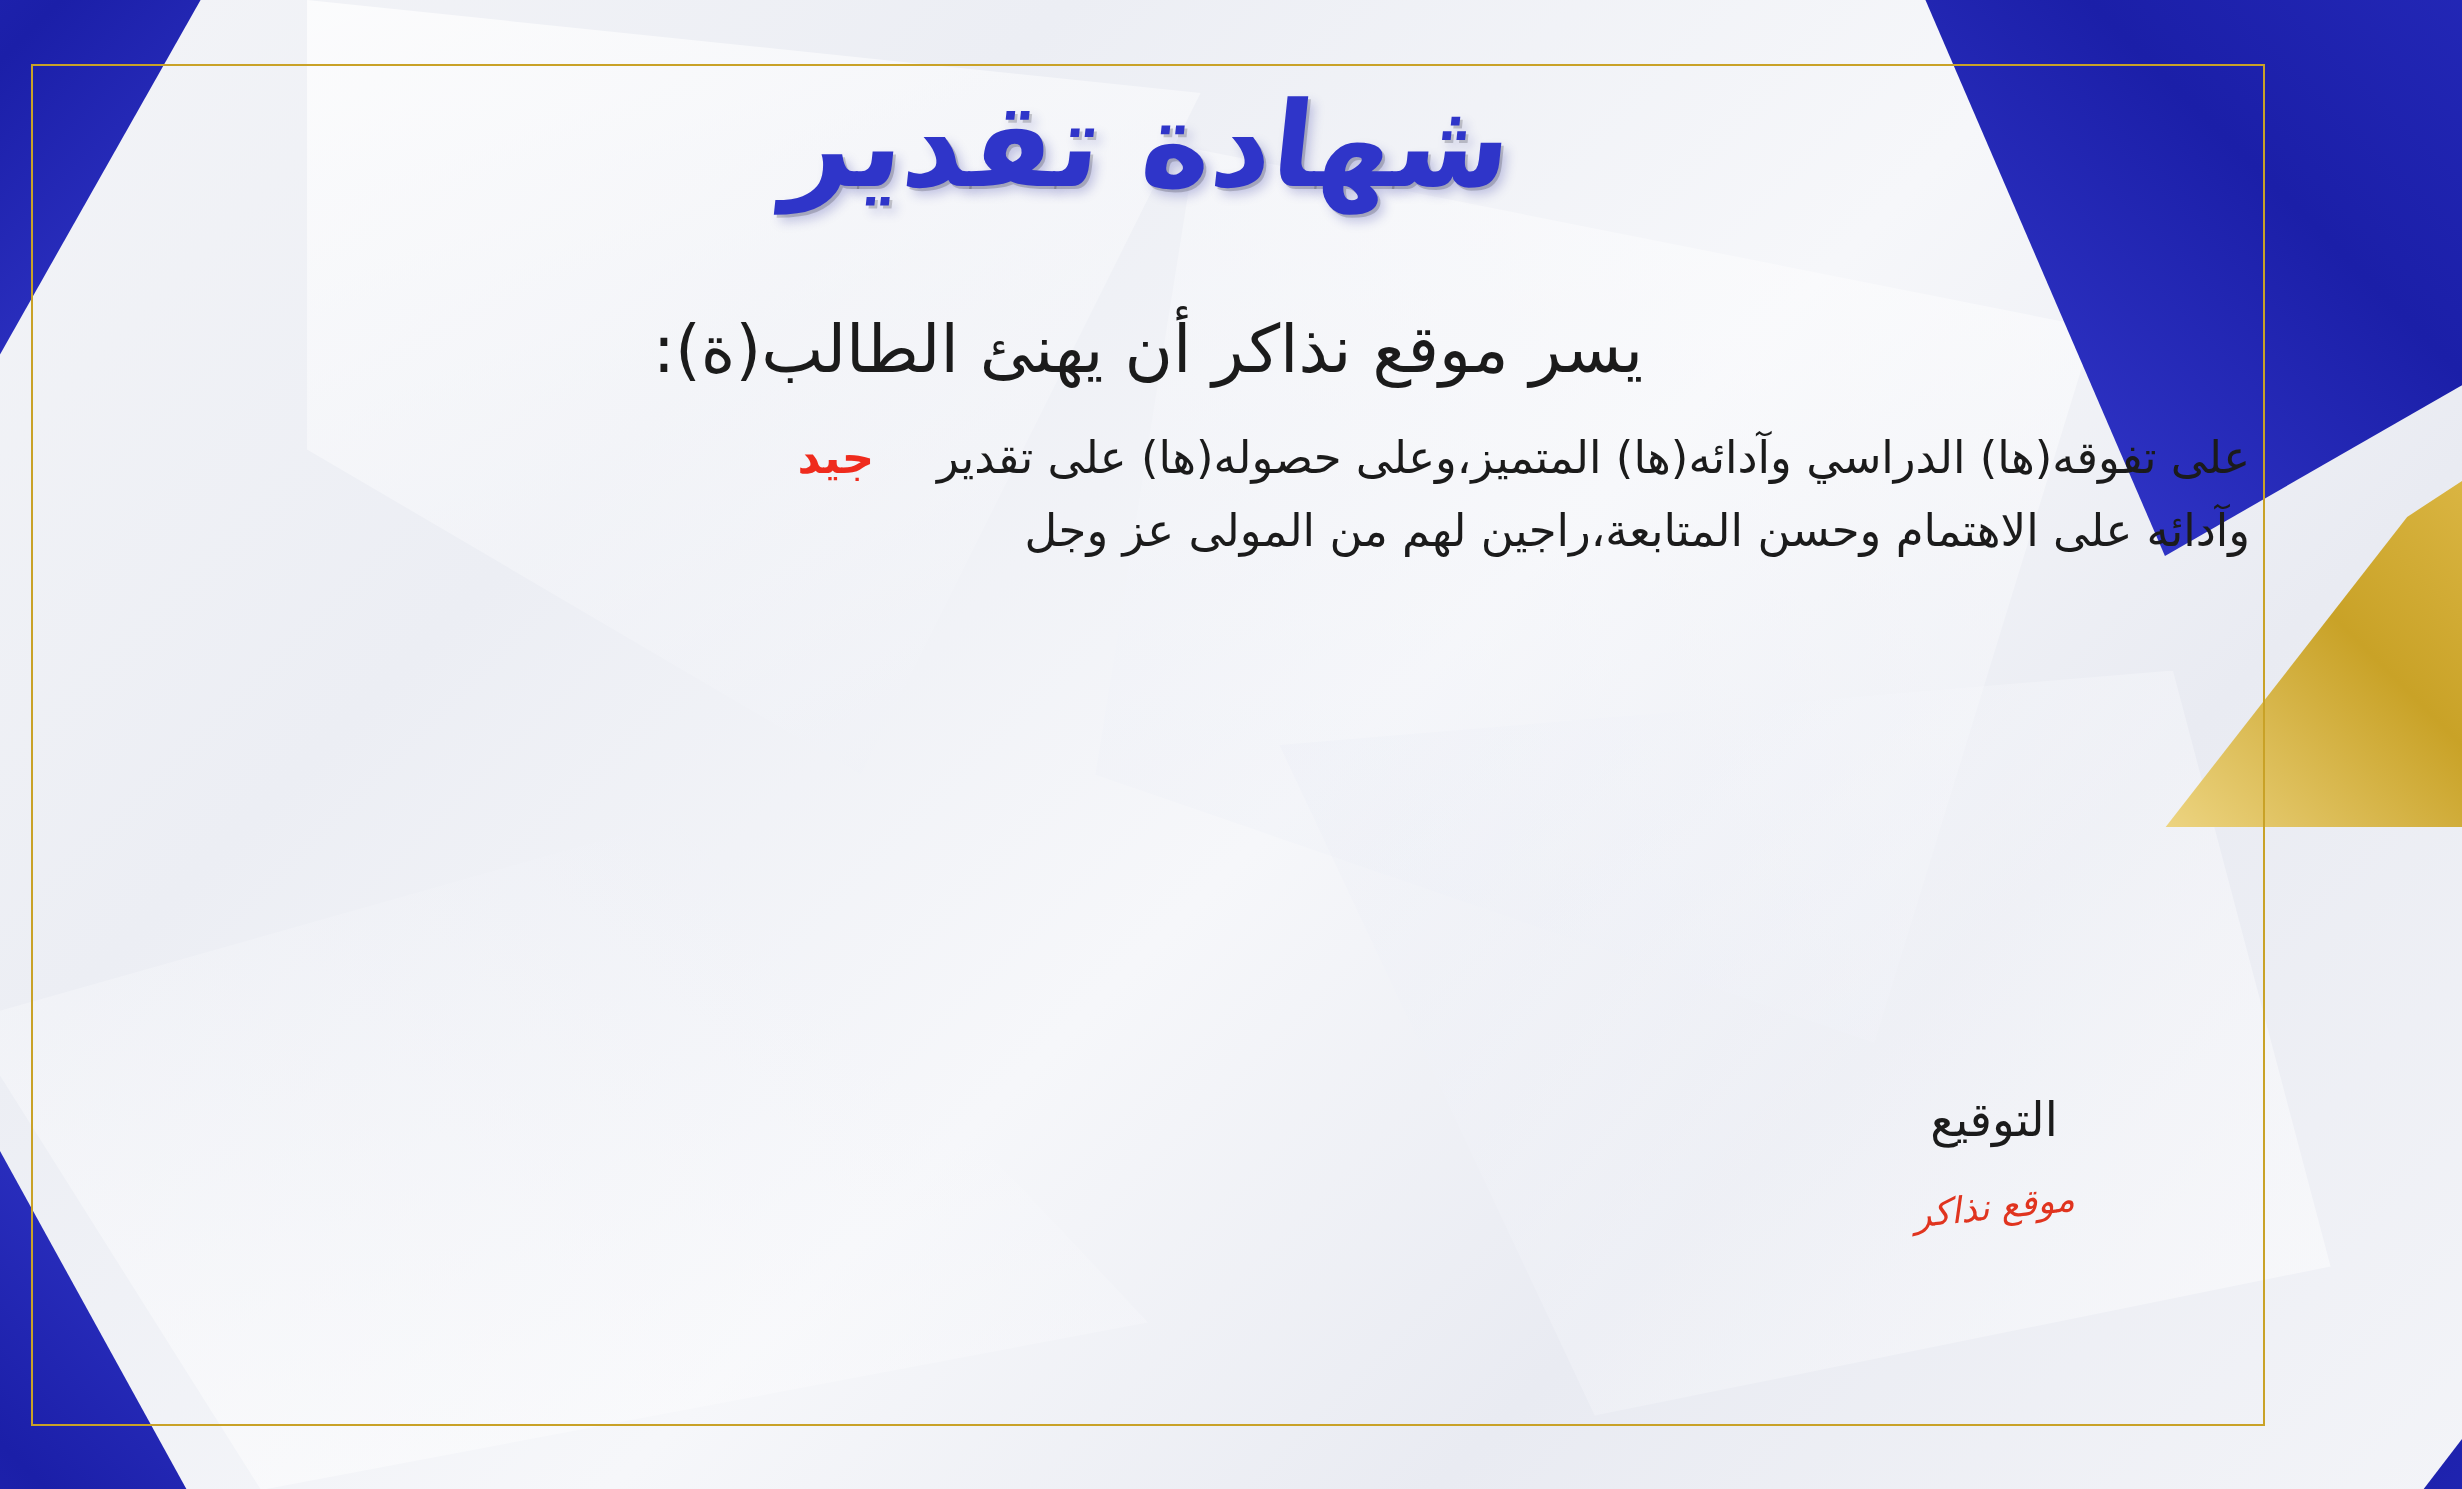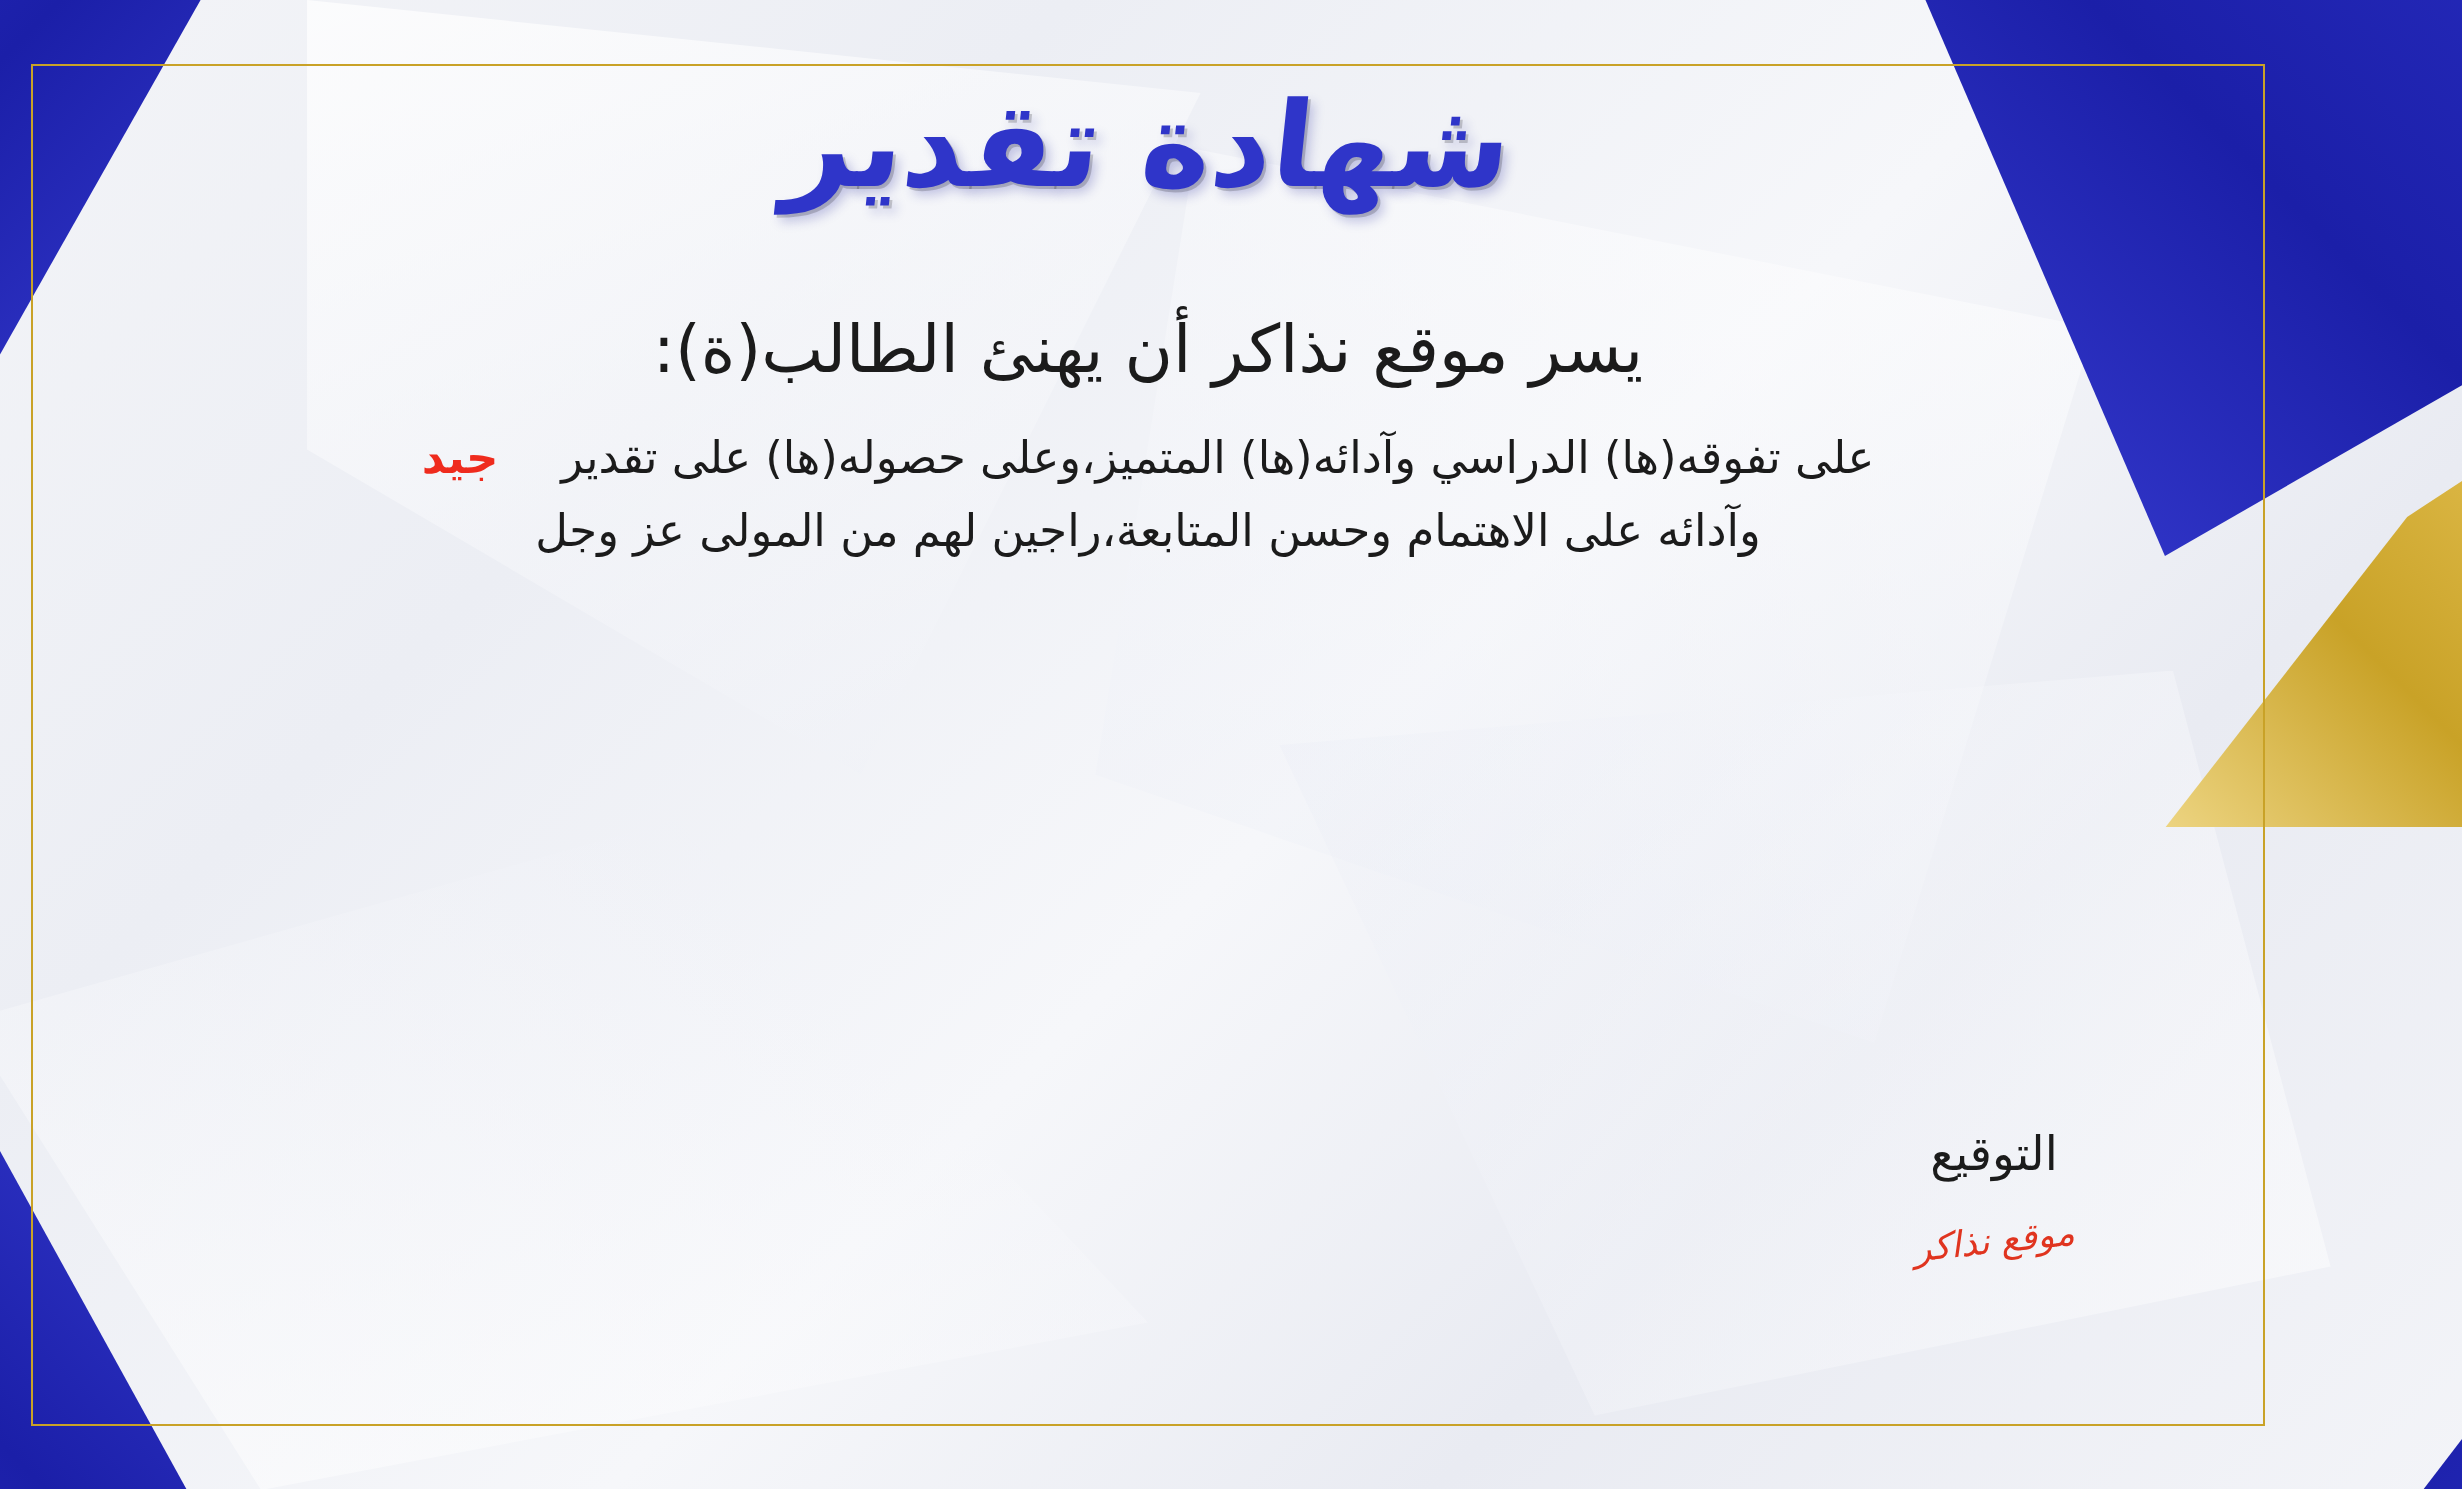--- a/index.html
+++ b/index.html
@@ -128,37 +128,36 @@
   }
 
   .body-block {
     margin-top:34px;
     width:100%;
     font-size:45px;
     line-height:1.62;
     color:#1b1b1b;
     font-weight:500;
   }
-  .body-block p { margin:0; }
+  .body-block p { margin:0;text-align:right; }
   .hl { color:#ef2b1d; font-weight:bold; }
   .sp { display:inline-block; width:34px; }
 
   
   .bottom-row {
     position:absolute;
     left:212px; right:212px;
     bottom:123px;
     height:305px;
   }
   .signature-box {
     position:absolute;
     right:128px; top:29.5px;
     text-align:center;
     width:256px;
-    margin-top:34px;
   }
   .signature-label {
     font-size:47px; color:#1b1b1b; font-weight:500;
   }
   .signature-script {
     margin-top:39px;
     font-size:36px;
     color:#e0341f;
     font-style:italic;
     transform:rotate(-6deg);

